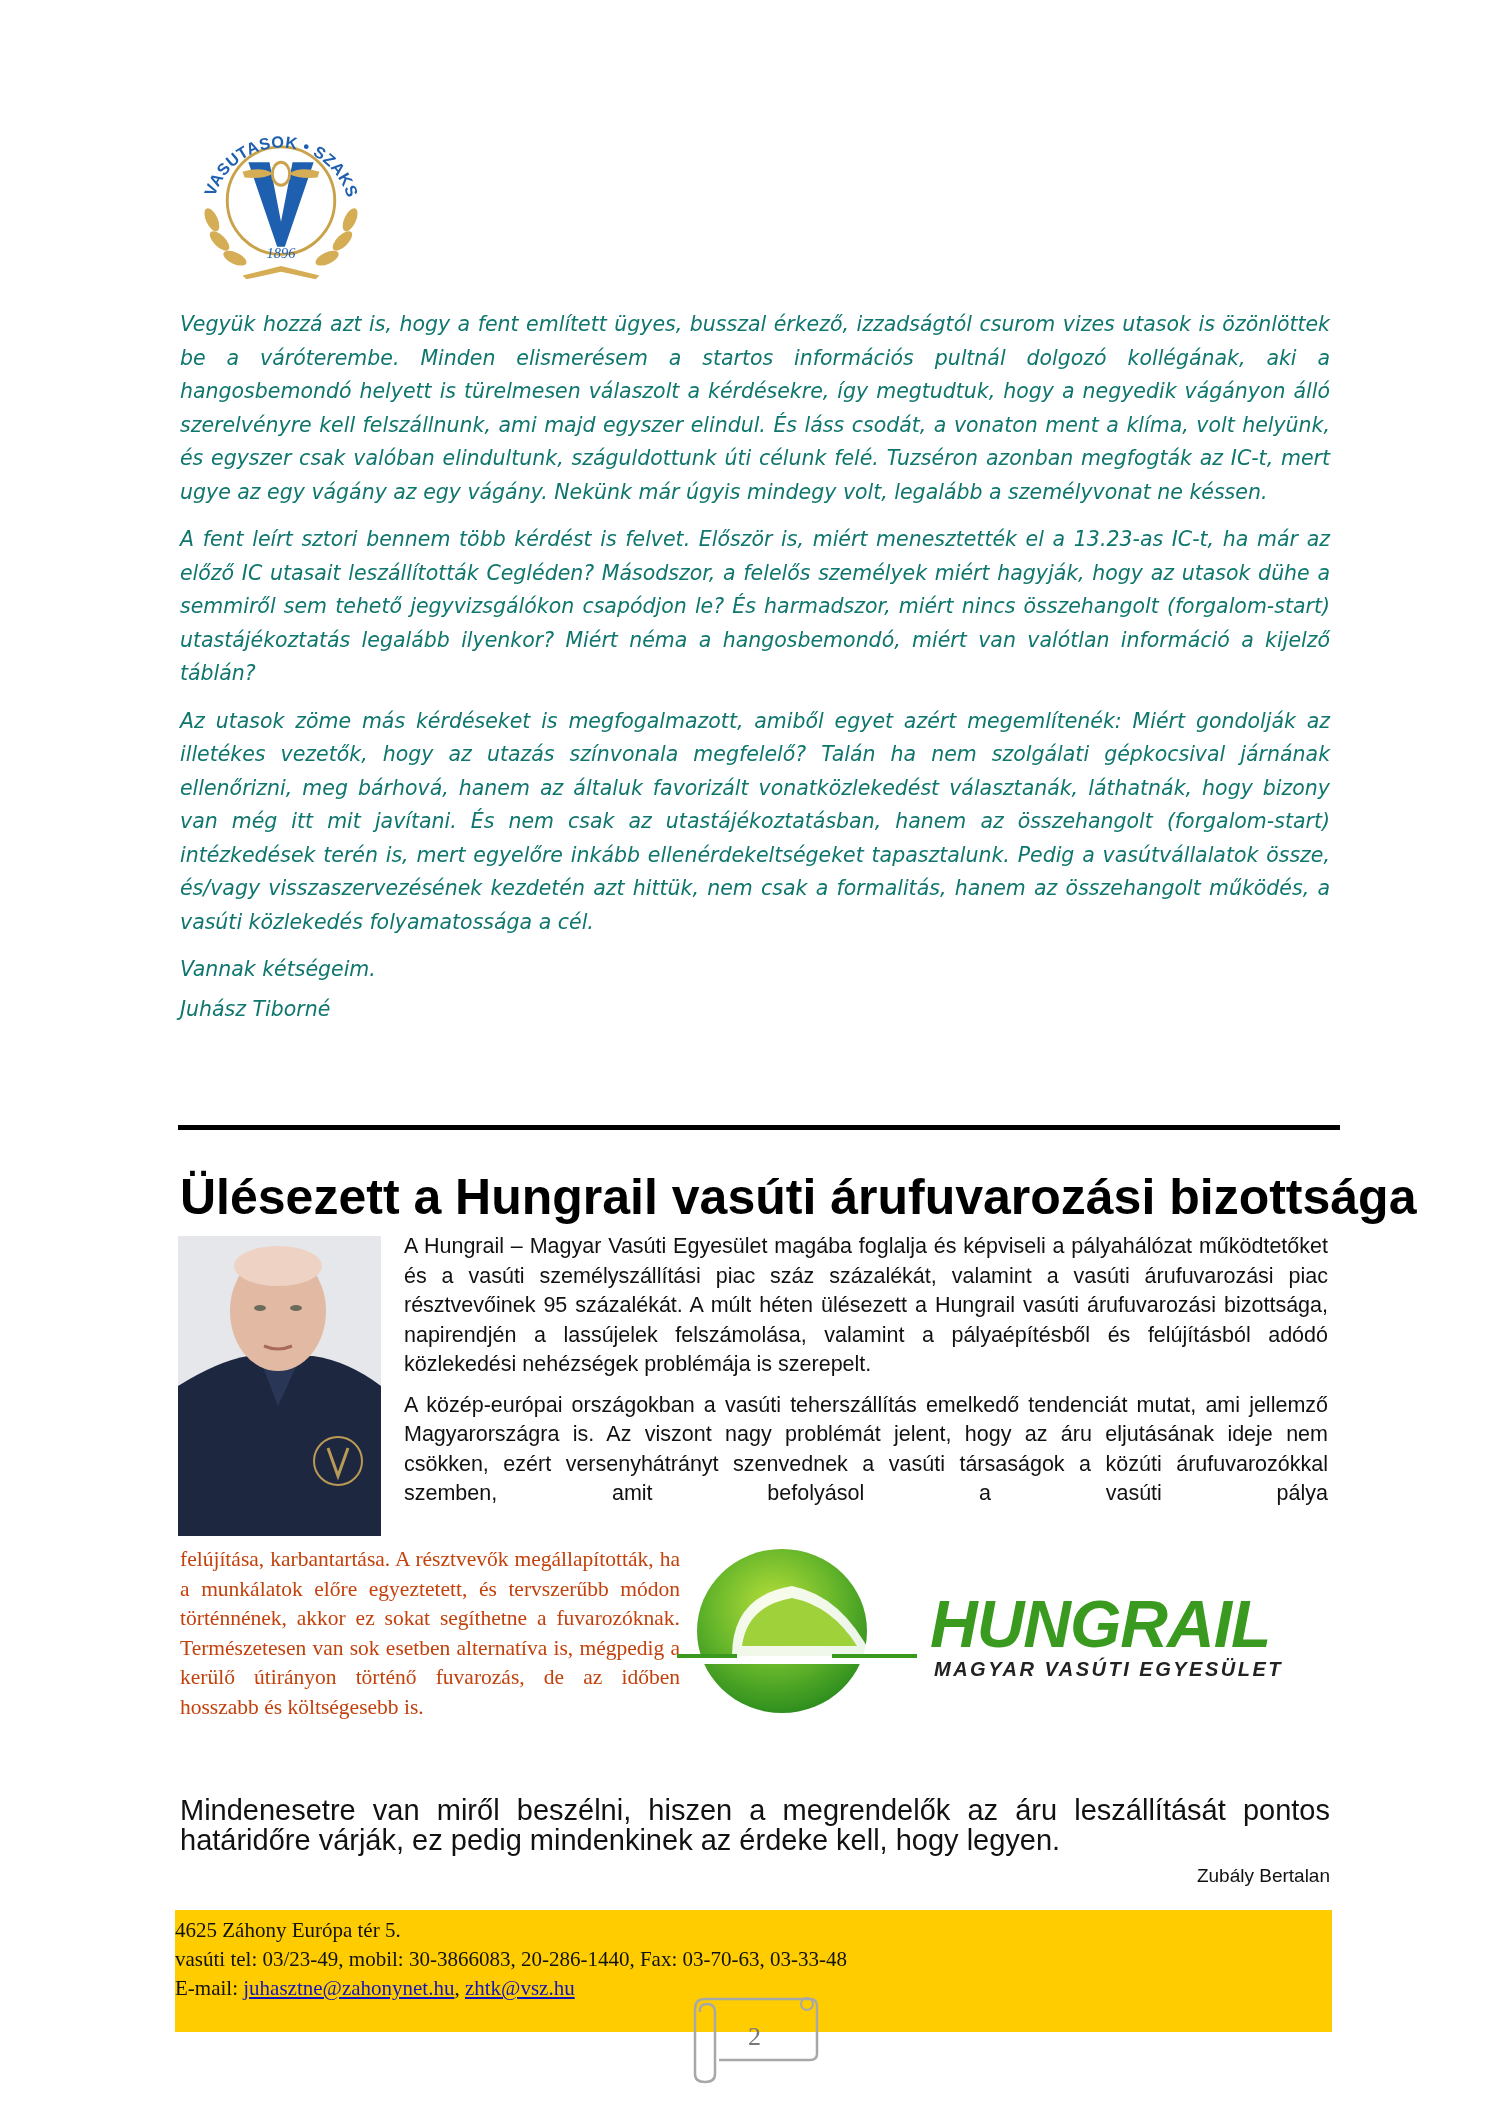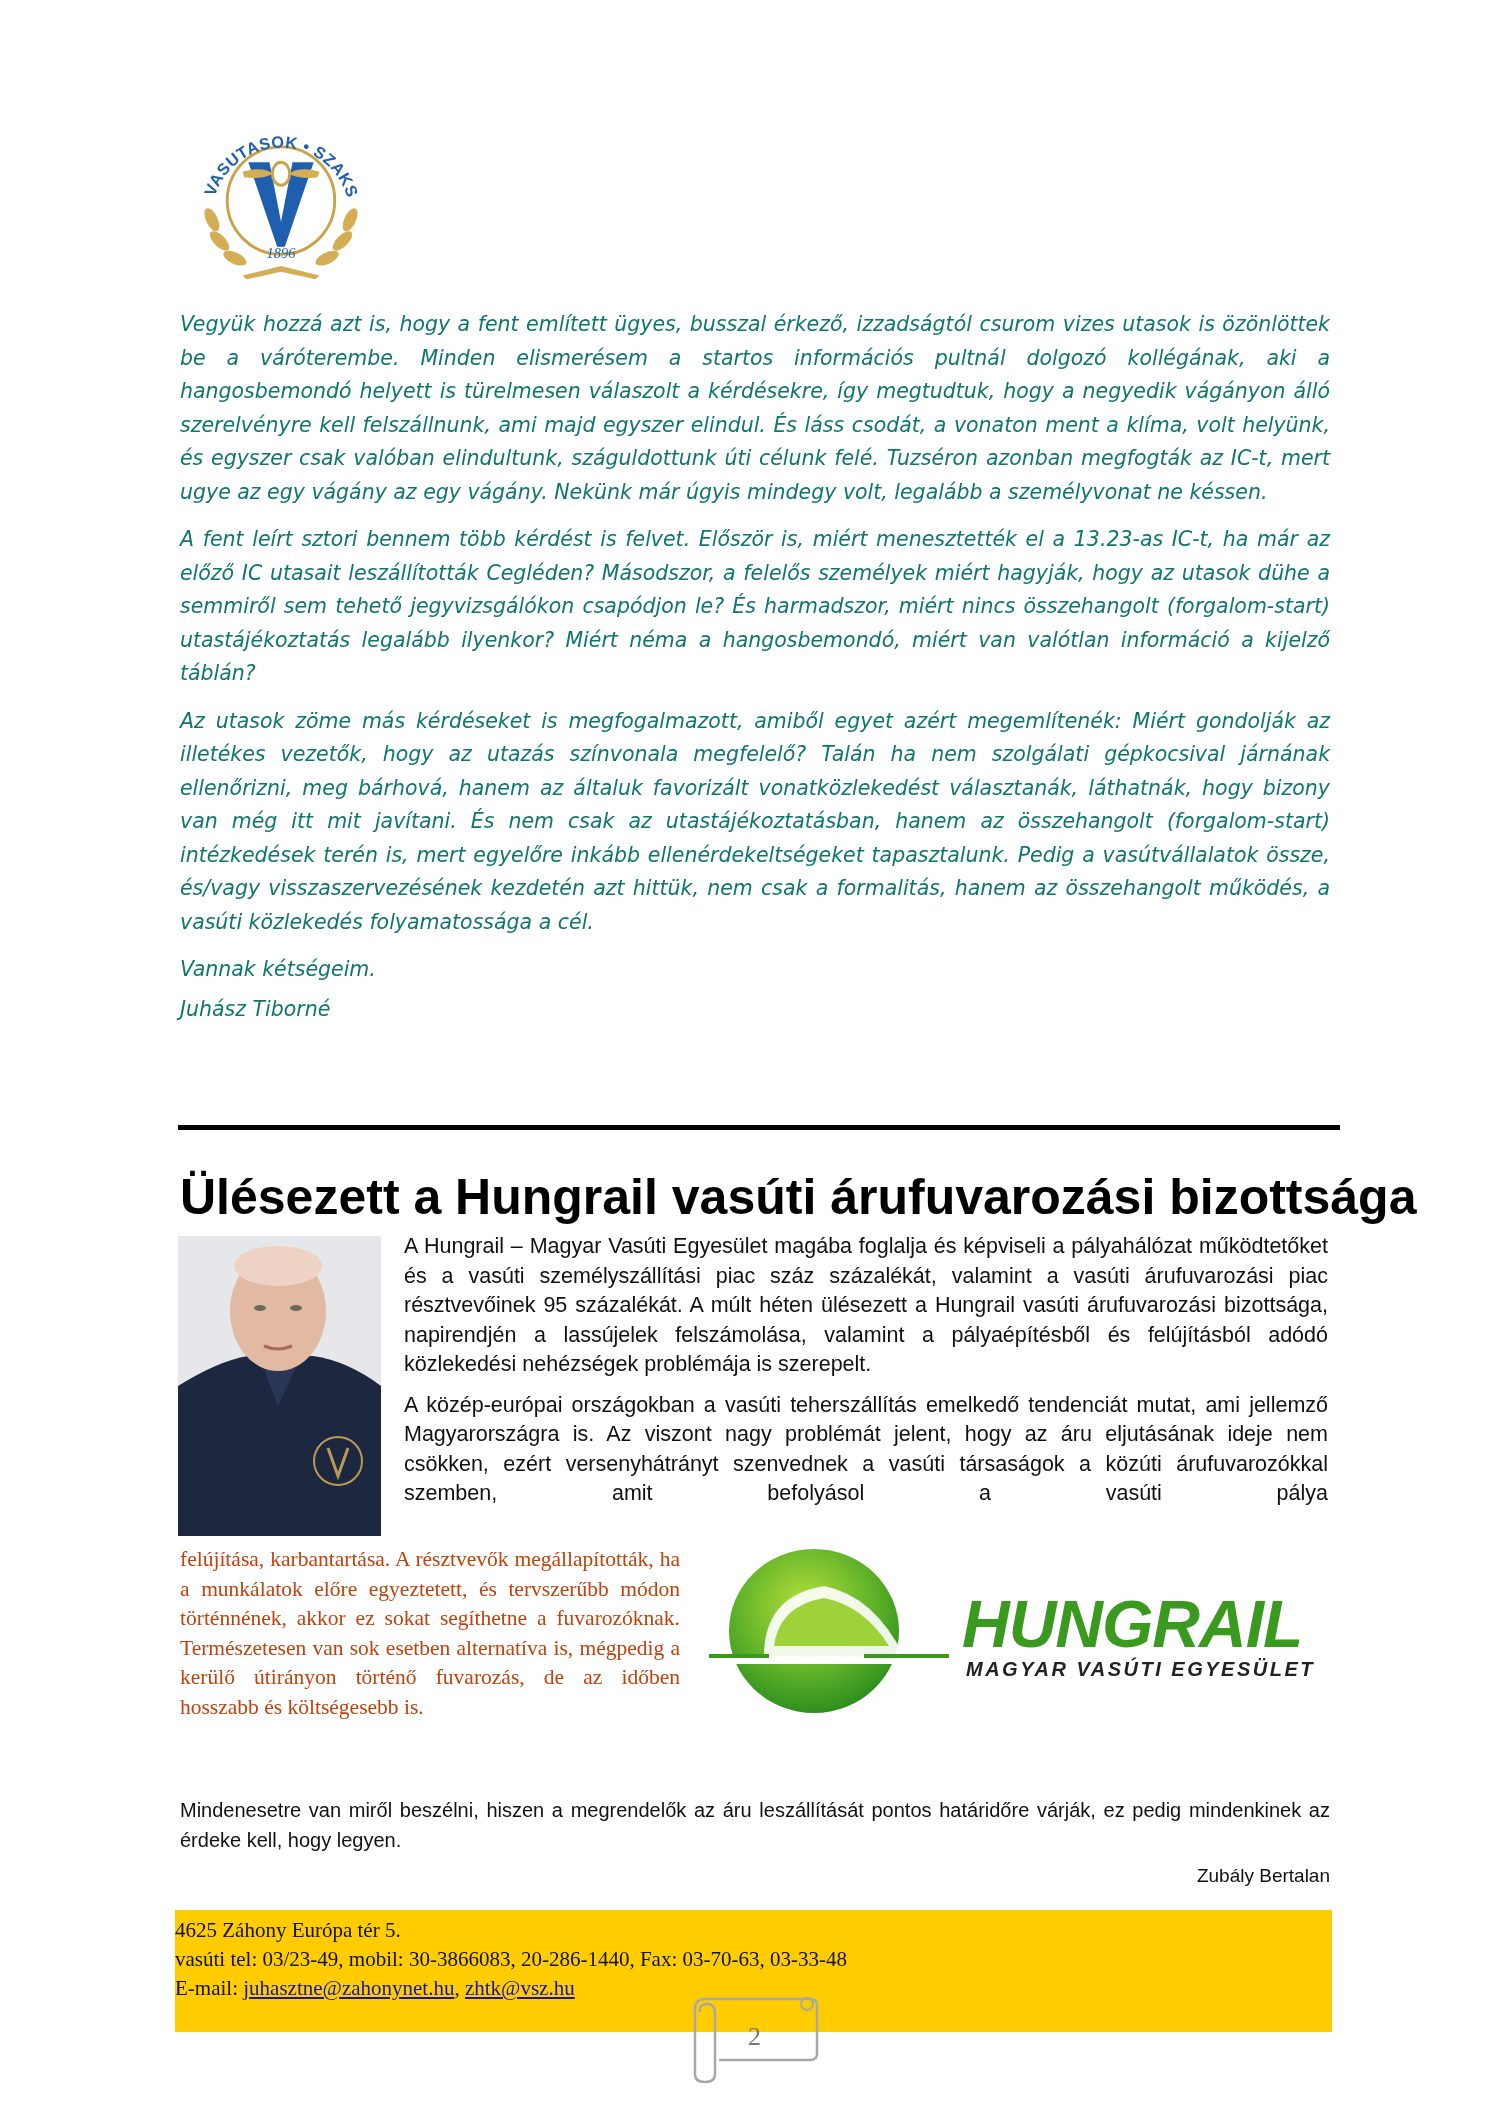--- a/index.html
+++ b/index.html
@@ -15,25 +15,25 @@
 
   .divider { position:absolute; left:178px; top:1125px; width:1162px; height:5px; background:#000; }
 
   .article2-title { position:absolute; left:180px; top:1168px; font-family:"Liberation Sans","DejaVu Sans",sans-serif; font-weight:bold; font-size:50px; color:#000; white-space:nowrap; }
 
   .photo { position:absolute; left:178px; top:1236px; width:203px; height:300px; background:#e9e9ea; overflow:hidden; }
 
   .a2-body { position:absolute; left:404px; top:1232px; width:924px; font-family:"Liberation Sans","DejaVu Sans",sans-serif; font-size:21.5px; line-height:29.5px; color:#111; }
   .a2-body p { margin:0 0 11px 0; text-align:justify; }
   .a2-left { position:absolute; left:180px; top:1545px; width:500px; font-family:Liberation Serif, serif; font-size:21.5px; line-height:29.5px; color:#c2410c; text-align:justify; }
-  .a2-bottom { position:absolute; left:180px; top:1796px; width:1150px; font-family:"Liberation Sans","DejaVu Sans",sans-serif; font-size:20px; line-height:29.5px; color:#111; }
+  .a2-bottom { position:absolute; left:180px; top:1796px; width:1150px; font-family:"Liberation Sans","DejaVu Sans",sans-serif; font-size:29px; line-height:29.5px; color:#111; }
   .a2-bottom p { margin:0; text-align:justify; }
   .a2-sign { position:absolute; right:170px; top:1865px; font-family:"Liberation Sans","DejaVu Sans",sans-serif; font-size:19px; color:#111; }
 
-  .hungrail-logo { position:absolute; left:704px; top:1546px; width:600px; height:170px; }
+  .hungrail-logo { position:absolute; left:672px; top:1546px; width:600px; height:170px; }
   .hungrail-word { position:absolute; left:258px; top:40px; font-family:"Liberation Sans","DejaVu Sans",sans-serif; font-weight:bold; font-style:italic; font-size:66px; color:#3a9a1f; letter-spacing:-1px; }
   .hungrail-sub { position:absolute; left:262px; top:112px; font-family:"Liberation Sans","DejaVu Sans",sans-serif; font-weight:bold; font-style:italic; font-size:20px; color:#222; letter-spacing:2.5px; white-space:nowrap; }
 
   .footer { position:absolute; left:175px; top:1910px; width:1157px; height:122px; background:#ffcc00; text-align:left; font-family:"Liberation Serif","DejaVu Serif",serif; font-size:21px; line-height:29px; color:#111; padding-top:6px; box-sizing:border-box; }
   .footer a { color:#1515b5; text-decoration:underline; }
   .page-scroll { position:absolute; left:685px; top:1994px; width:135px; height:90px; }
   .page-num { position:absolute; left:748px; top:2022px; font-family:"Liberation Serif","DejaVu Serif",serif; font-size:26px; color:#777; }
 </style>
 </head>
 <body>

